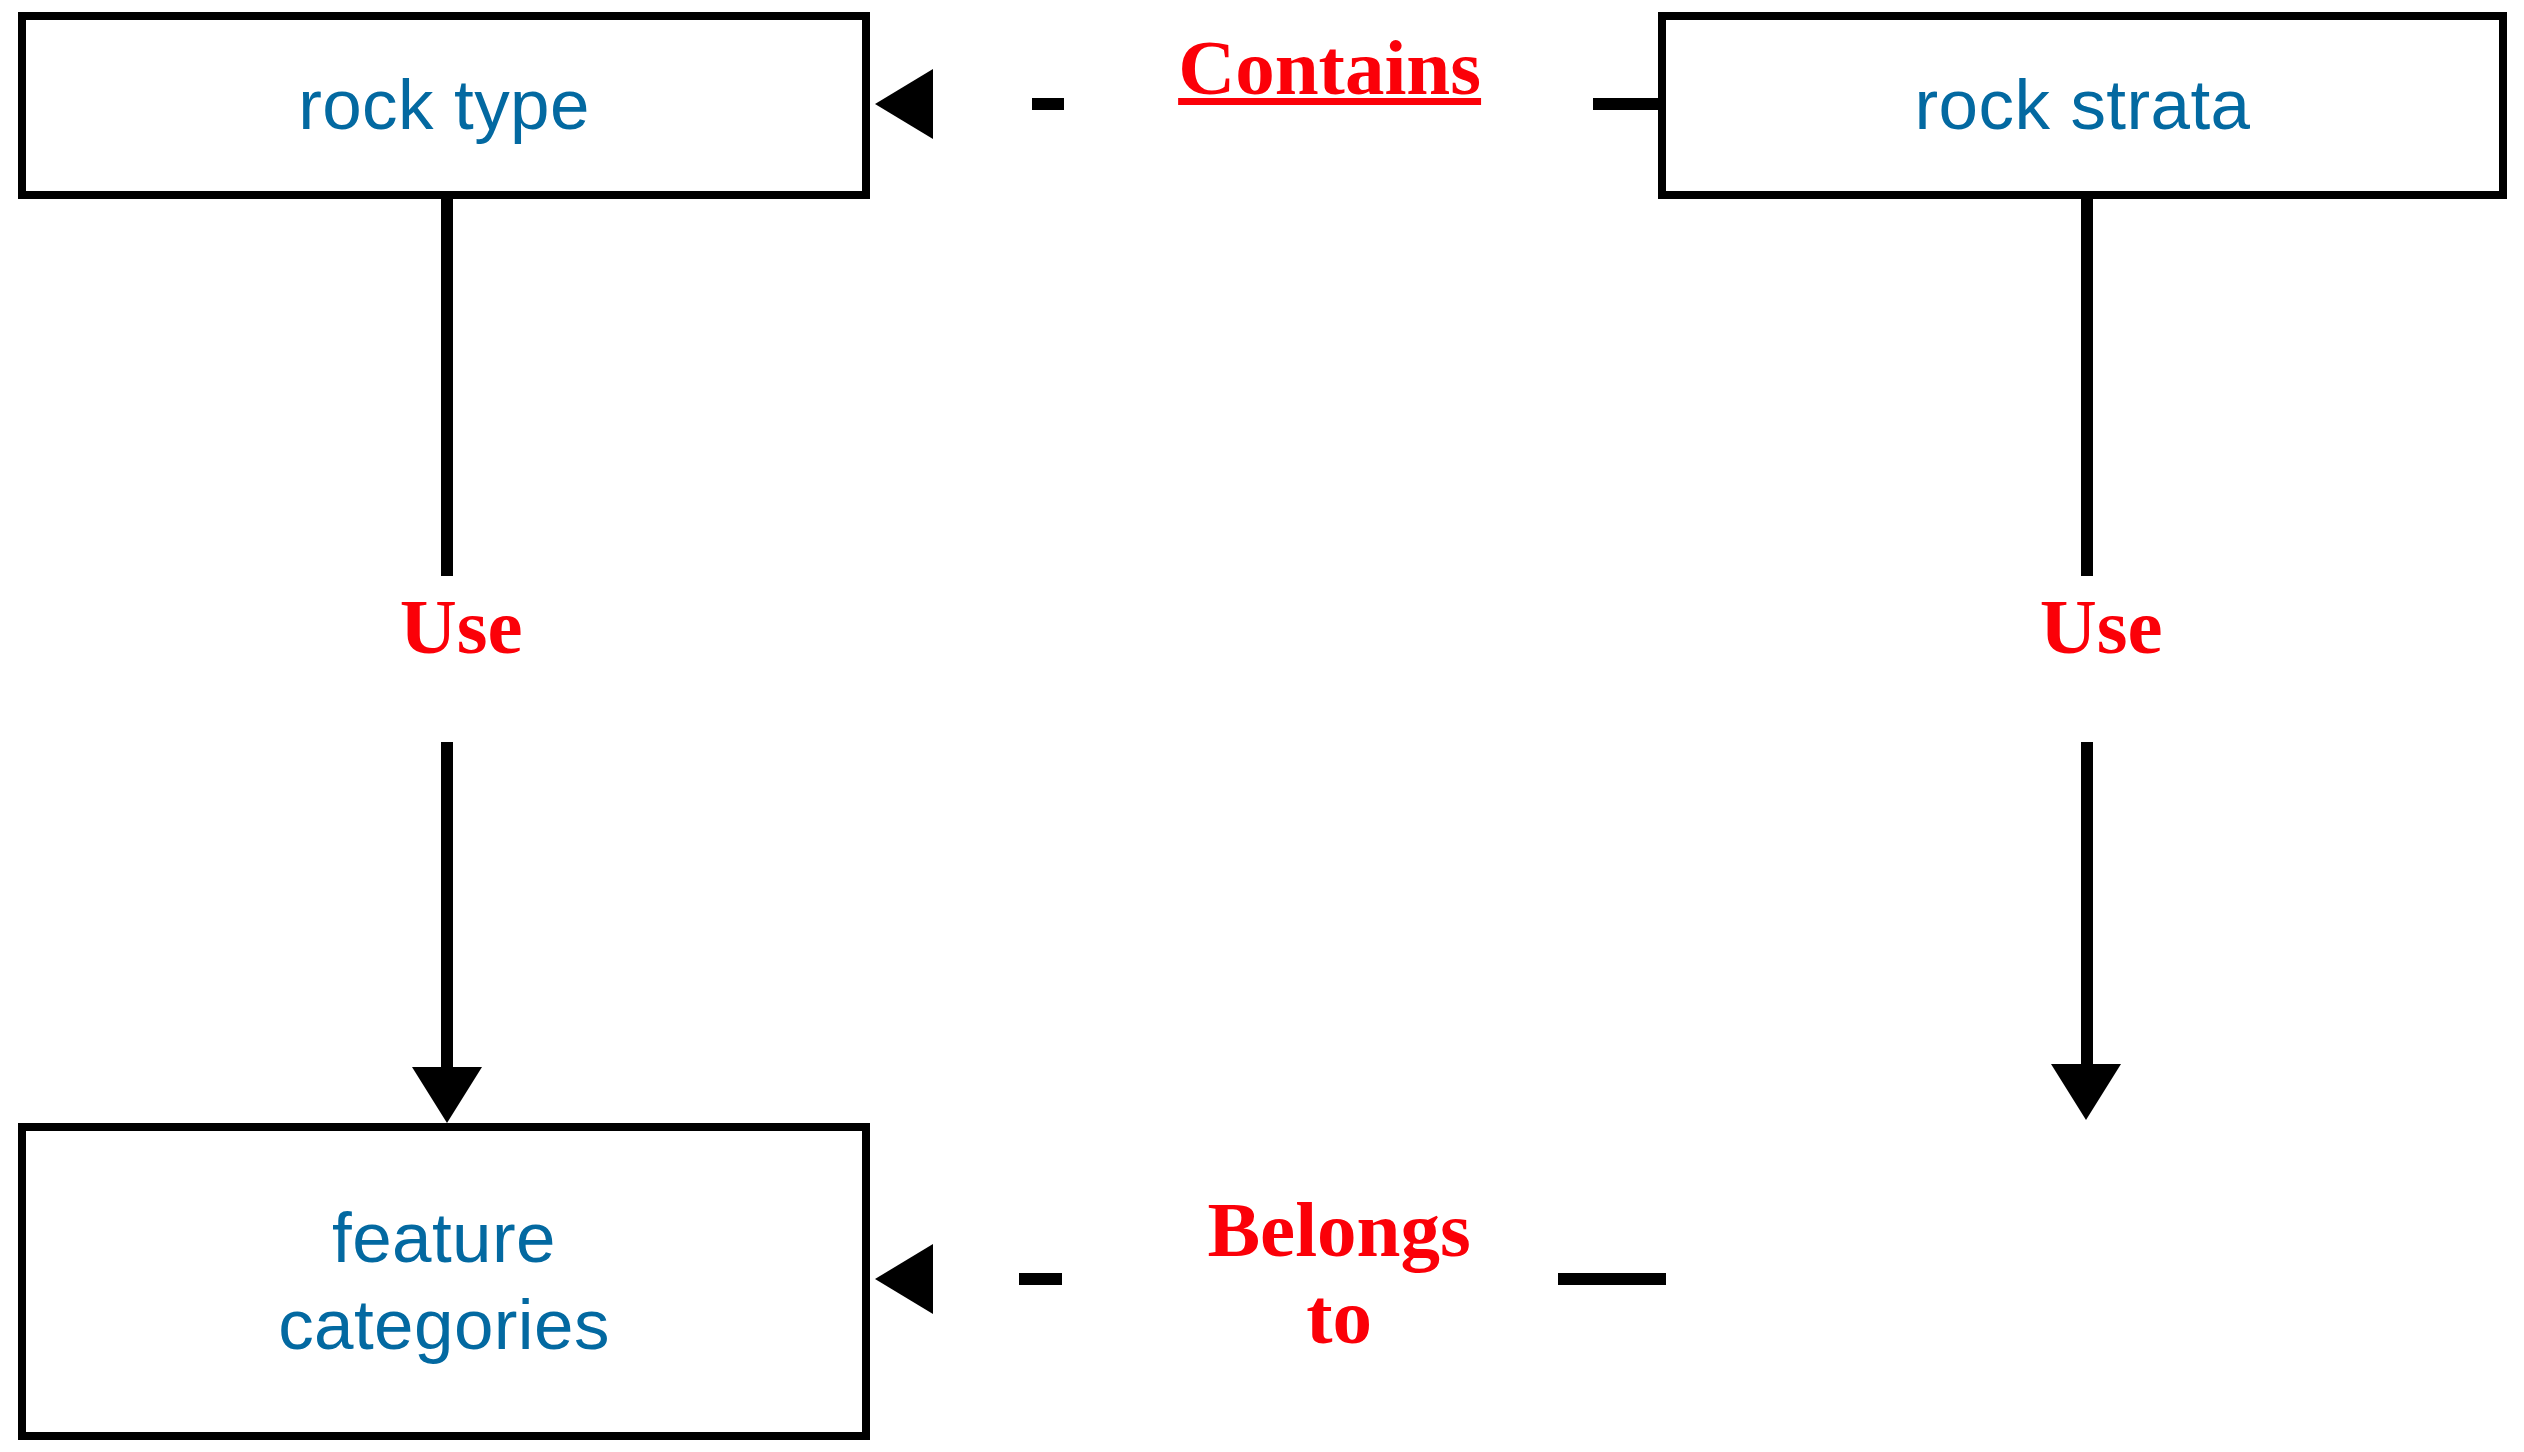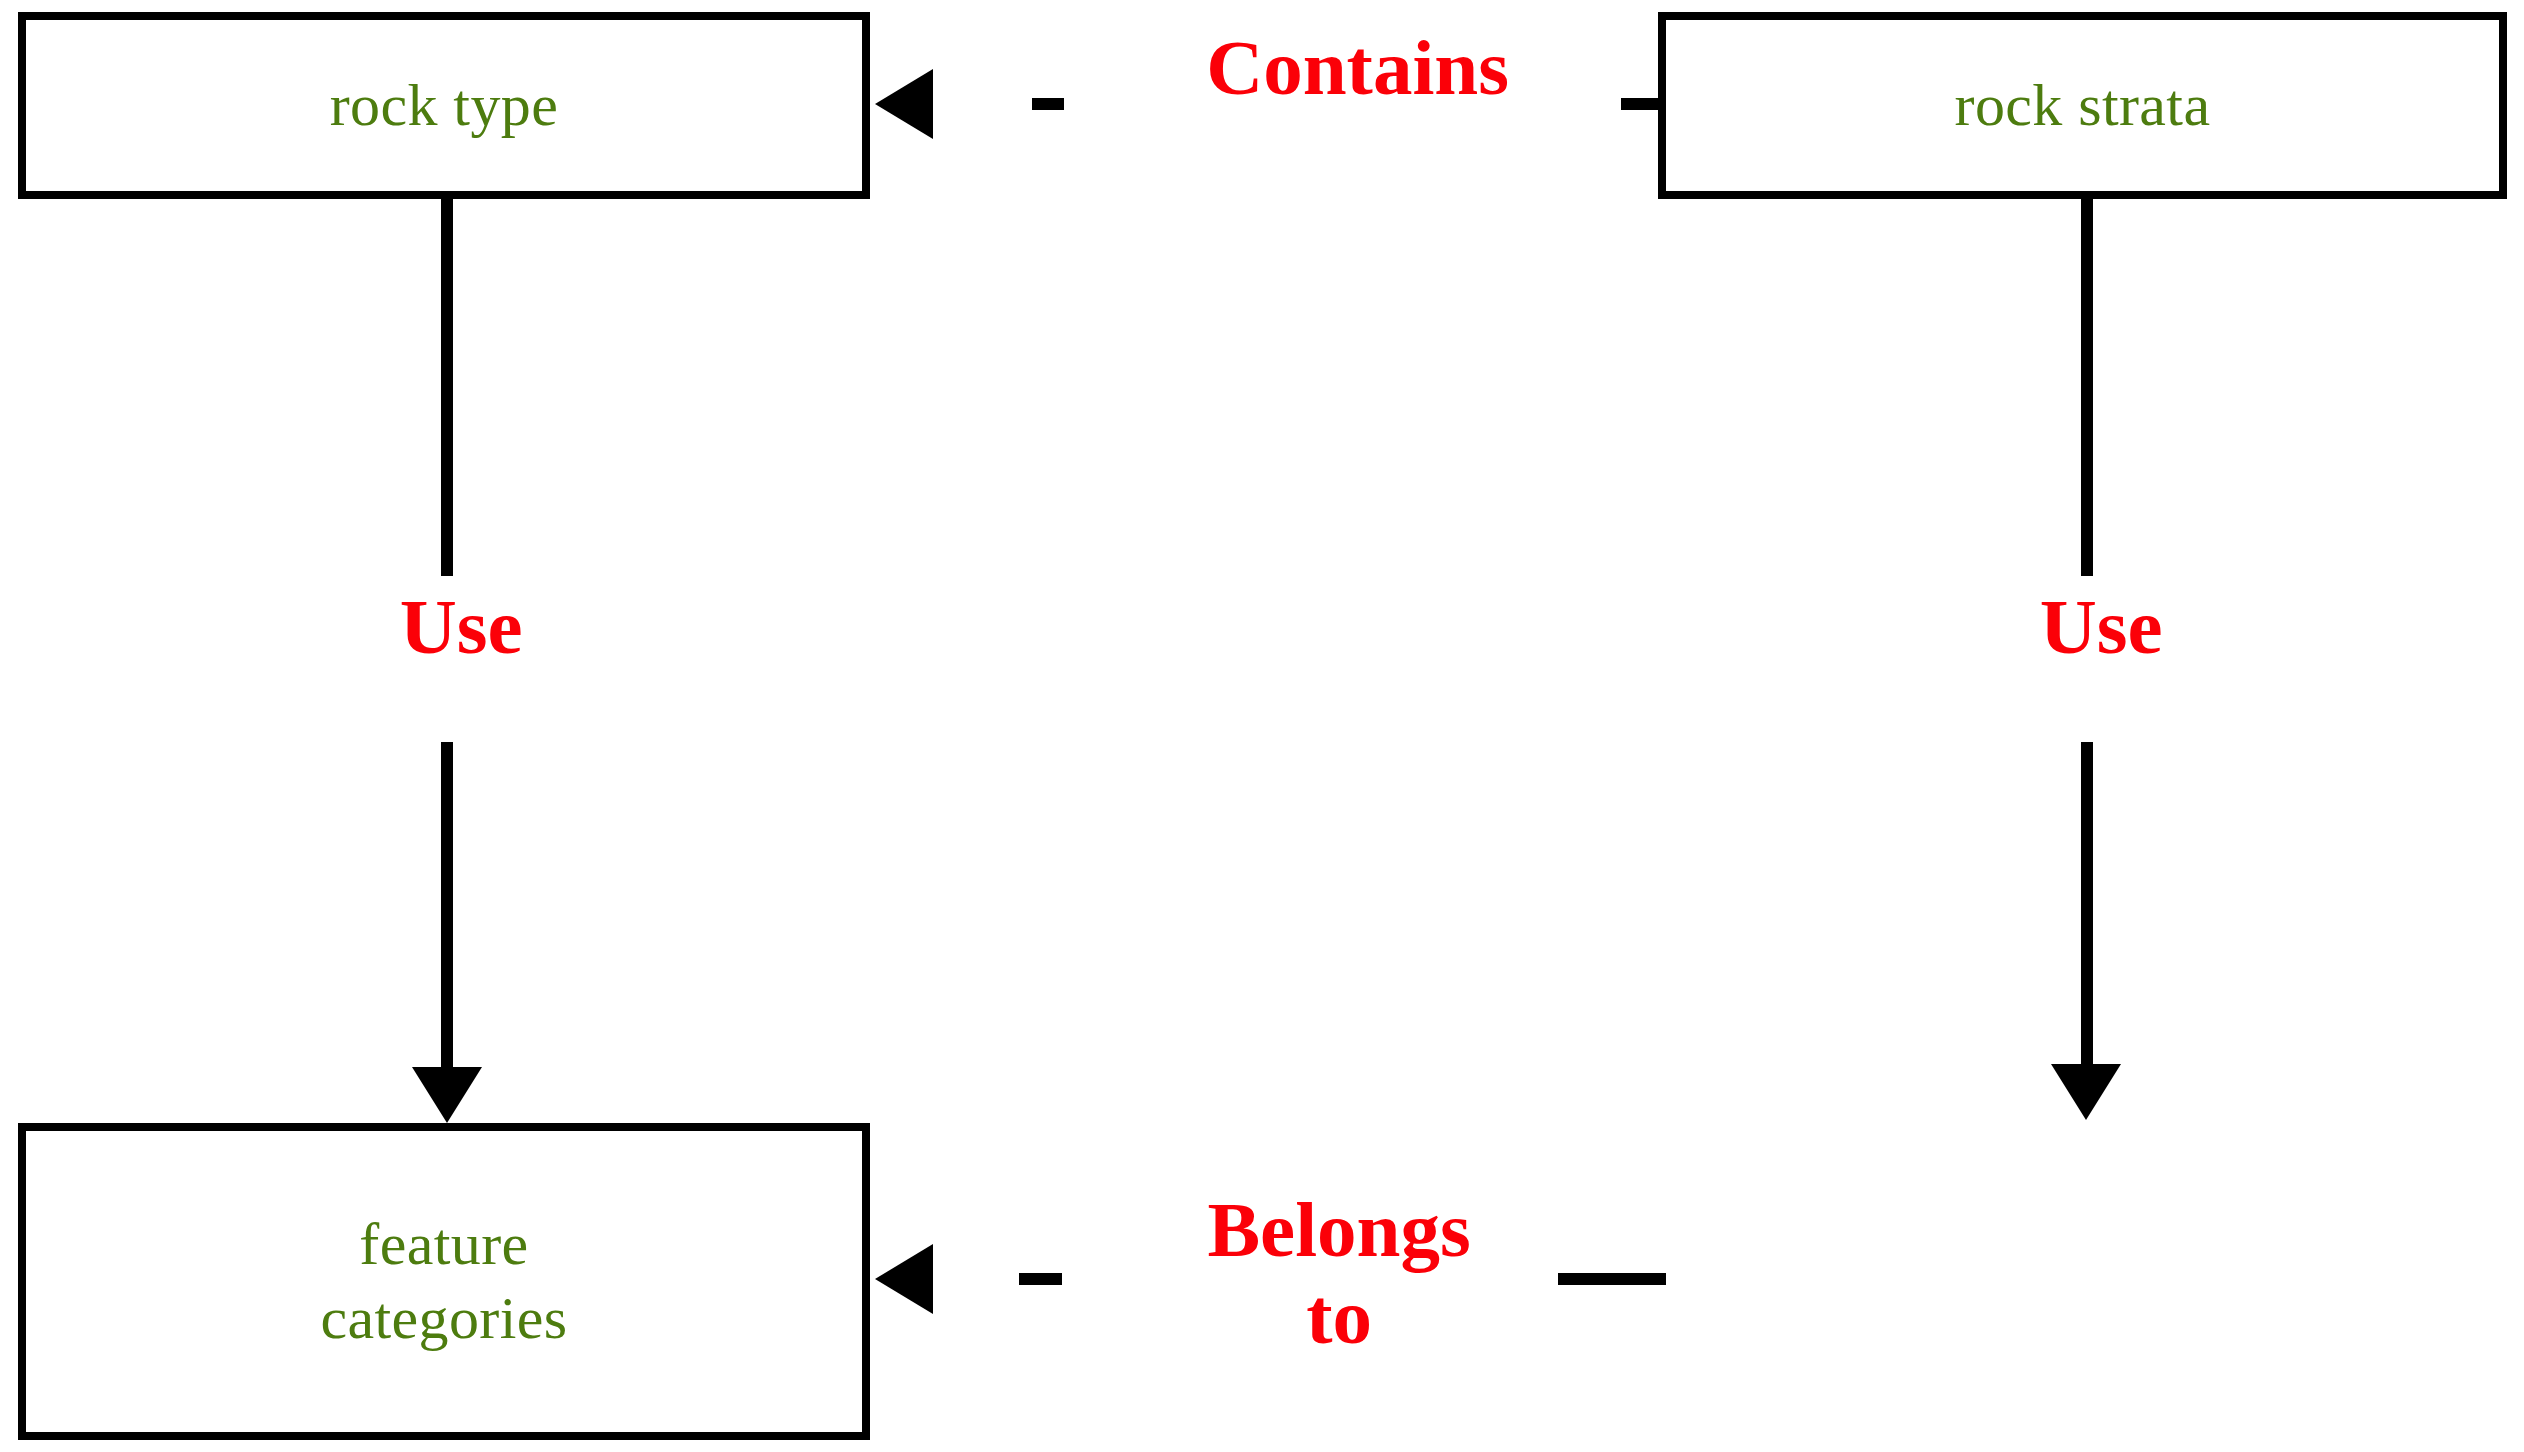--- a/index.html
+++ b/index.html
@@ -24,24 +24,24 @@
     position: absolute;
     box-sizing: border-box;
     border: 8px solid #000000;
     background: #ffffff;
     display: flex;
     align-items: center;
     justify-content: center;
     text-align: center;
   }
   .entity-label {
-    font-family: Liberation Serif, serif;
-    font-size: 60px;
+    font-family: Liberation Sans, sans-serif;
+    font-size: 71px;
     line-height: 1.22;
-    color: #4d7c0f;
+    color: #0369a1;
     letter-spacing: 0.4px;
     white-space: pre-line;
     padding: 0 16px;
   }
 
   #box-rock-type      { left: 18px;   top: 11.7px;   width: 852px; height: 187px; }
   #box-rock-strata    { left: 1658px; top: 11.7px;   width: 849px; height: 187px; }
   #box-feature-cats   { left: 18px;   top: 1123px; width: 852px; height: 317px; }
   #box-rs-features    { left: 1664px; top: 1119px; width: 843px; height: 316px; }
 
@@ -84,21 +84,21 @@
     text-align: center;
     white-space: pre-line;
     background: #ffffff;
     padding: 5.4px 12.6px;
   }
 
   
   #contains-line-left   { left: 1032px; top: 98px; width: 32px; }
   #contains-arrowhead   { left: 875px;  top: 69px; }
   #contains-line-right  { left: 1568px; top: 98px; width: 93px; }
-  #contains-label       { left: 1094px; top: 20px; width: 502px; }
+  #contains-label       { left: 1066px; top: 20px; width: 502px; text-decoration: underline; }
 
   
   #use-left-line-upper  { left: 441px; top: 199px;  height: 377px; }
   #use-left-line-lower  { left: 441px; top: 742px;  height: 326px; }
   #use-left-arrowhead   { left: 412px; top: 1067px; }
   #use-left-label       { left: 314px; top: 579px; width: 269px; }
 
   
   #use-right-line-upper { left: 2081px; top: 199px;  height: 377px; }
   #use-right-line-lower { left: 2081px; top: 742px;  height: 323px; }

